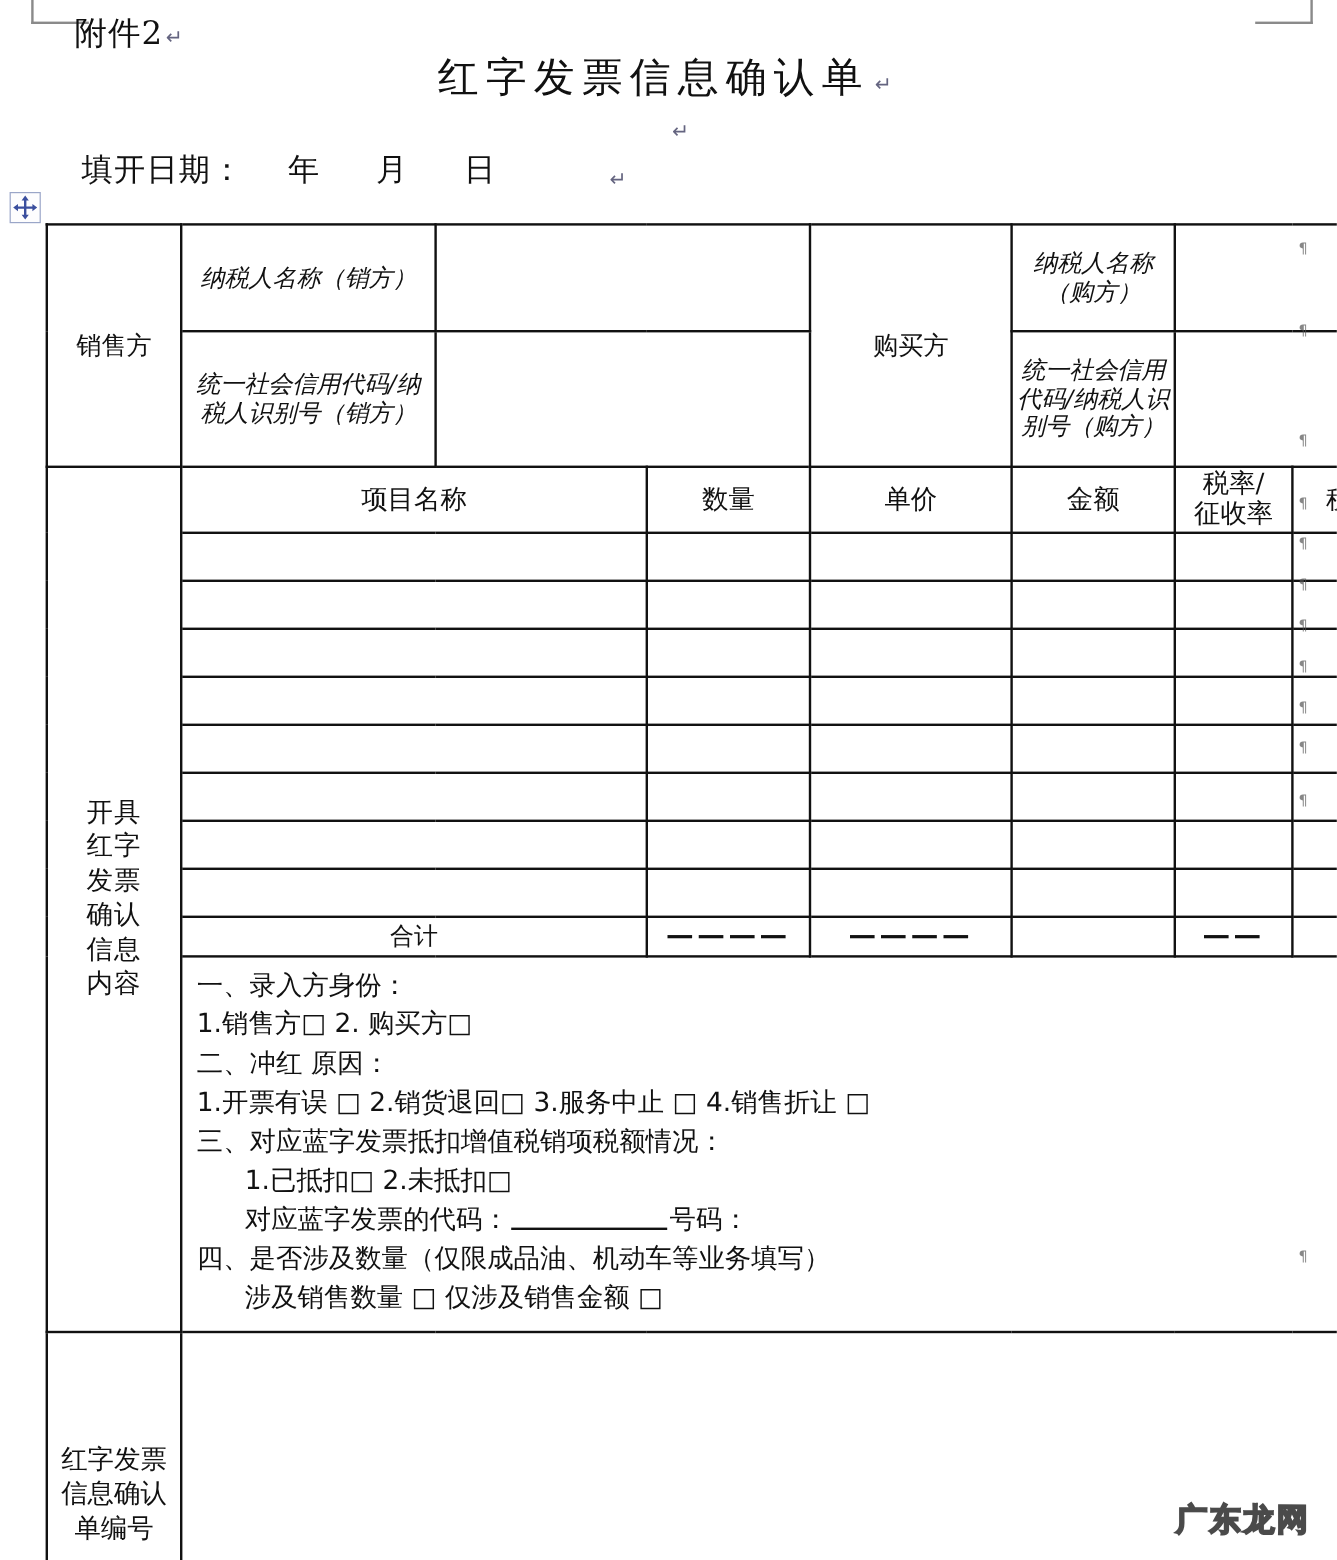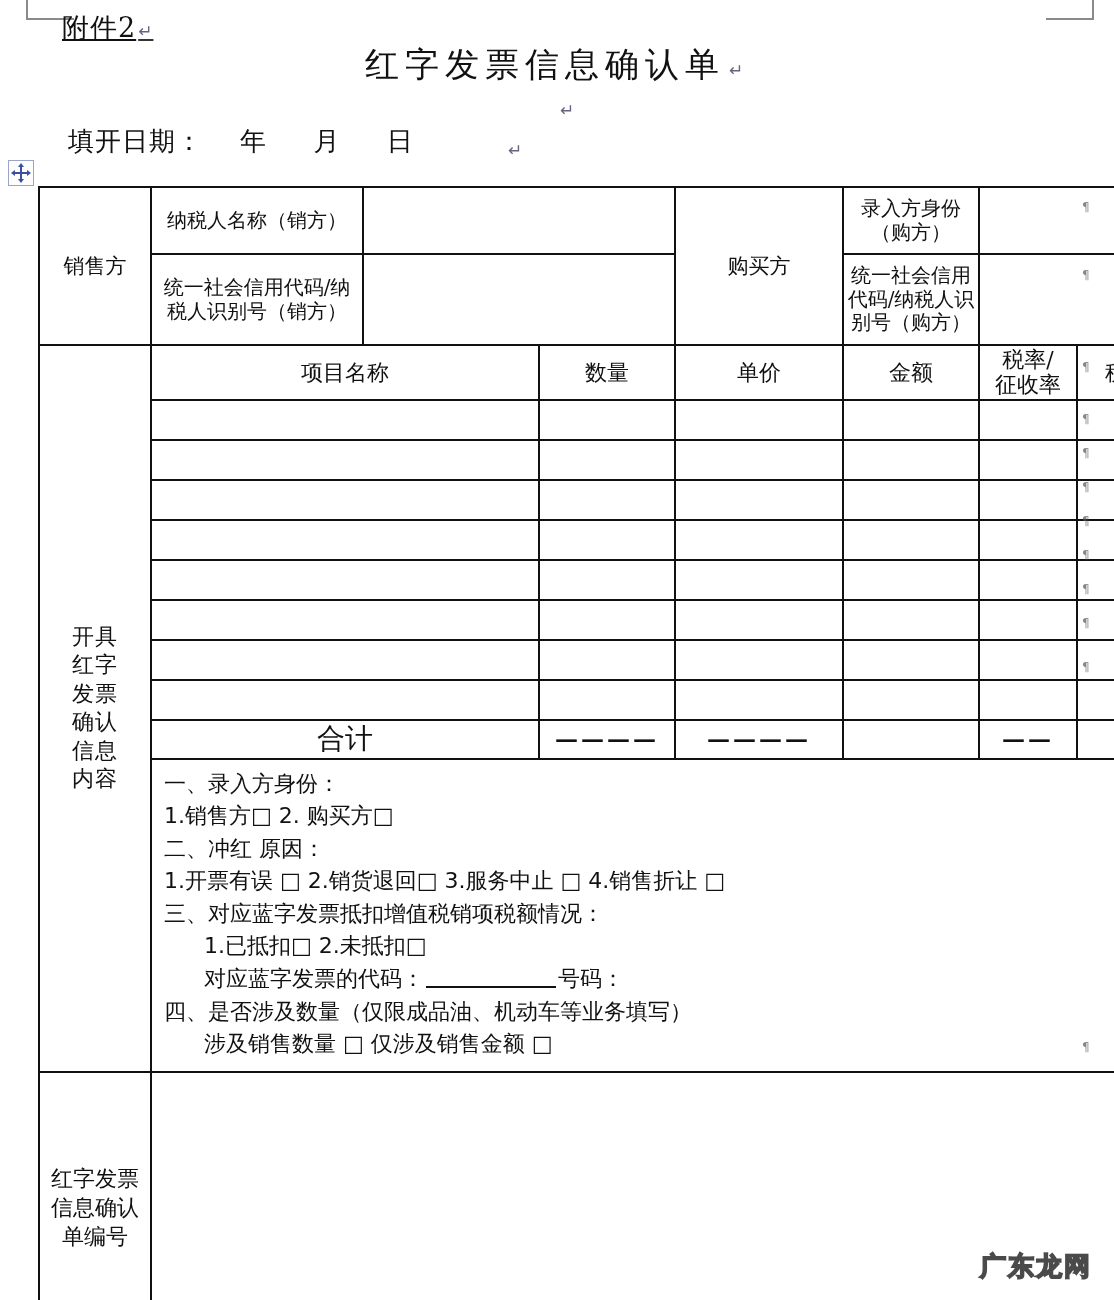--- a/index.html
+++ b/index.html
@@ -29,21 +29,20 @@
 
   
   .attach-label {
     position: absolute;
     left: 62px;
     top: 10px;
     font-size: 27px;
     font-family: "DejaVu Serif", "Liberation Serif", serif;
     letter-spacing: 1px;
     white-space: nowrap;
-    text-decoration: underline;
   }
   .doc-title {
     position: absolute;
     left: 0;
     top: 42px;
     width: 1114px;
     text-align: center;
     font-size: 34px;
     font-family: "DejaVu Serif", "Liberation Serif", serif;
     font-weight: normal;
@@ -111,26 +110,27 @@
   td.vlabel {
     font-size: 22px;
     line-height: 1.3;
     letter-spacing: 1px;
     text-align: center;
   }
   td.vlabel .vline { display: block; white-space: nowrap; }
   td.party-field {
     font-size: 20px;
     line-height: 1.18;
-    padding: 9px 2px;
+    padding: 20px 2px;
+    font-style: italic;
   }
   td.colhead { font-size: 22px; }
   td.colhead .two { display: block; line-height: 1.12; }
   td.data-cell { height: 34px; }
-  td.total-label { font-size: 28px; text-align: center; }
+  td.total-label { font-size: 20px; text-align: center; }
   td.dash { font-size: 23px; letter-spacing: 3px; font-weight: bold; }
 
   
   td.detail {
     text-align: left;
     vertical-align: top;
     padding: 8px 10px 10px 12px;
     font-size: 22px;
     line-height: 1.48;
     font-family: "DejaVu Serif", "Liberation Serif", serif;
@@ -207,21 +207,21 @@
     <col style="width:98px">
     <col style="width:100px">
   </colgroup>
   <tbody>
 
     <tr>
       <td class="side-label" rowspan="2">销售方</td>
       <td class="party-field">纳税人名称（销方）</td>
       <td colspan="2"></td>
       <td class="side-label" rowspan="2">购买方</td>
-      <td class="party-field">录入方身份（购方）</td>
+      <td class="party-field">纳税人名称（购方）</td>
       <td colspan="2"></td>
     </tr>
 
     <tr>
       <td class="party-field">统一社会信用代码/纳税人识别号（销方）</td>
       <td colspan="2"></td>
       <td class="party-field">统一社会信用代码/纳税人识别号（购方）</td>
       <td colspan="2"></td>
     </tr>
 

